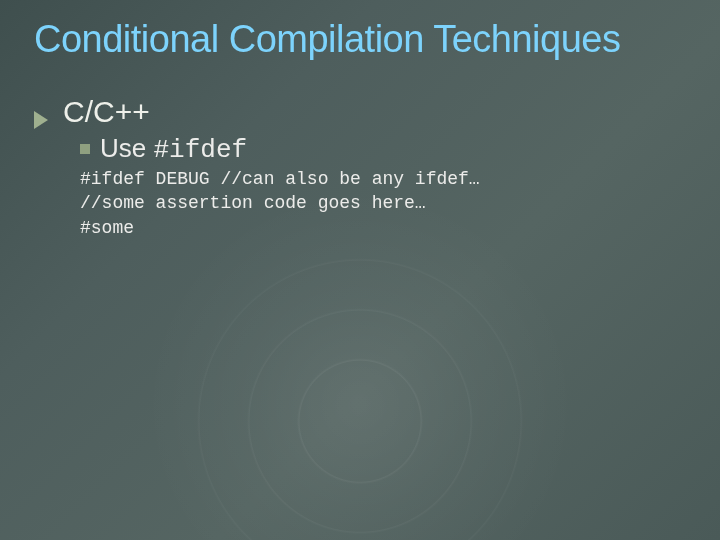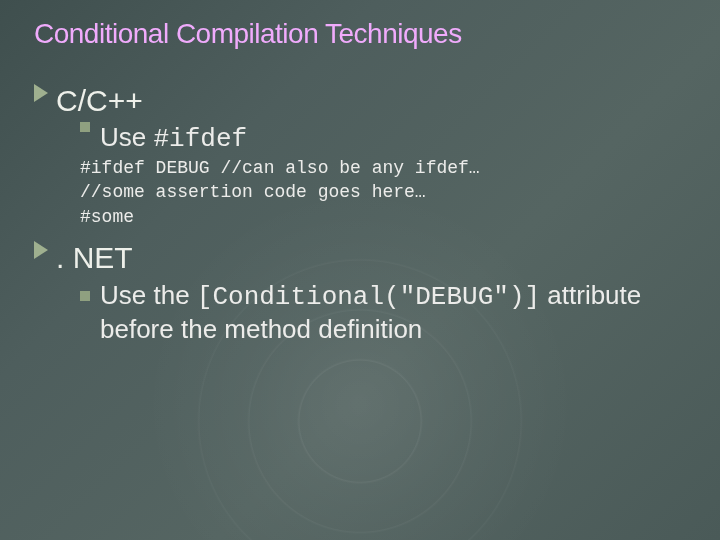--- a/index.html
+++ b/index.html
@@ -25,49 +25,49 @@
     pointer-events: none;
   }
   .slide {
     position: relative;
     width: 100%;
     height: 100%;
     padding: 18px 34px 0 34px;
   }
   .title {
     font-family: Verdana, Geneva, sans-serif;
-    font-size: 28px;
+    font-size: 38px;
     font-weight: 400;
-    color: #f0abfc;
+    color: #7dd3fc;
     letter-spacing: -0.5px;
     margin-bottom: 34px;
     white-space: nowrap;
   }
   .section { margin-bottom: 10px; }
   .lvl1 {
     display: flex;
-    align-items: flex-start;
-    gap: 8px;
+    align-items: flex-end;
+    gap: 15px;
     margin-left: 0;
     margin-bottom: 4px;
   }
   .lvl1 .bullet-tri {
     width: 0; height: 0;
     border-top: 9px solid transparent;
     border-bottom: 9px solid transparent;
     border-left: 14px solid #9fb08f;
     flex-shrink: 0;
   }
   .lvl1 .txt {
     font-size: 30px;
     color: #eef0ea;
   }
   .lvl2 {
     display: flex;
-    align-items: flex-start;
+    align-items: center;
     gap: 10px;
     margin-left: 46px;
     margin-bottom: 2px;
   }
   .lvl2 .bullet-sq {
     width: 10px; height: 10px;
     background: #8fa080;
     flex-shrink: 0;
   }
   .lvl2 .txt {
@@ -102,27 +102,14 @@
       <span class="bullet-sq"></span>
       <span class="txt">
         <span>Use </span><span class="mono">#ifdef</span>
       </span>
     </div>
     <div class="codeblock"><span>#ifdef DEBUG //can also be any ifdef…</span>
 <span>//some assertion code goes here…</span>
 <span>#some</span></div>
   </div>
 
-  <div class="section">
-    <div class="lvl1">
-      <span class="bullet-tri"></span>
-      <span class="txt">. NET</span>
-    </div>
-    <div class="lvl2" style="align-items:flex-start;">
-      <span class="bullet-sq" style="margin-top:12px;"></span>
-      <span class="txt" style="line-height:1.25;">
-        <span>Use the </span><span class="mono">[Conditional("DEBUG")]</span><span> attribute</span><br>
-        <span>before the method definition</span>
-      </span>
-    </div>
-  </div>
 
 </div>
 
 </body></html>

